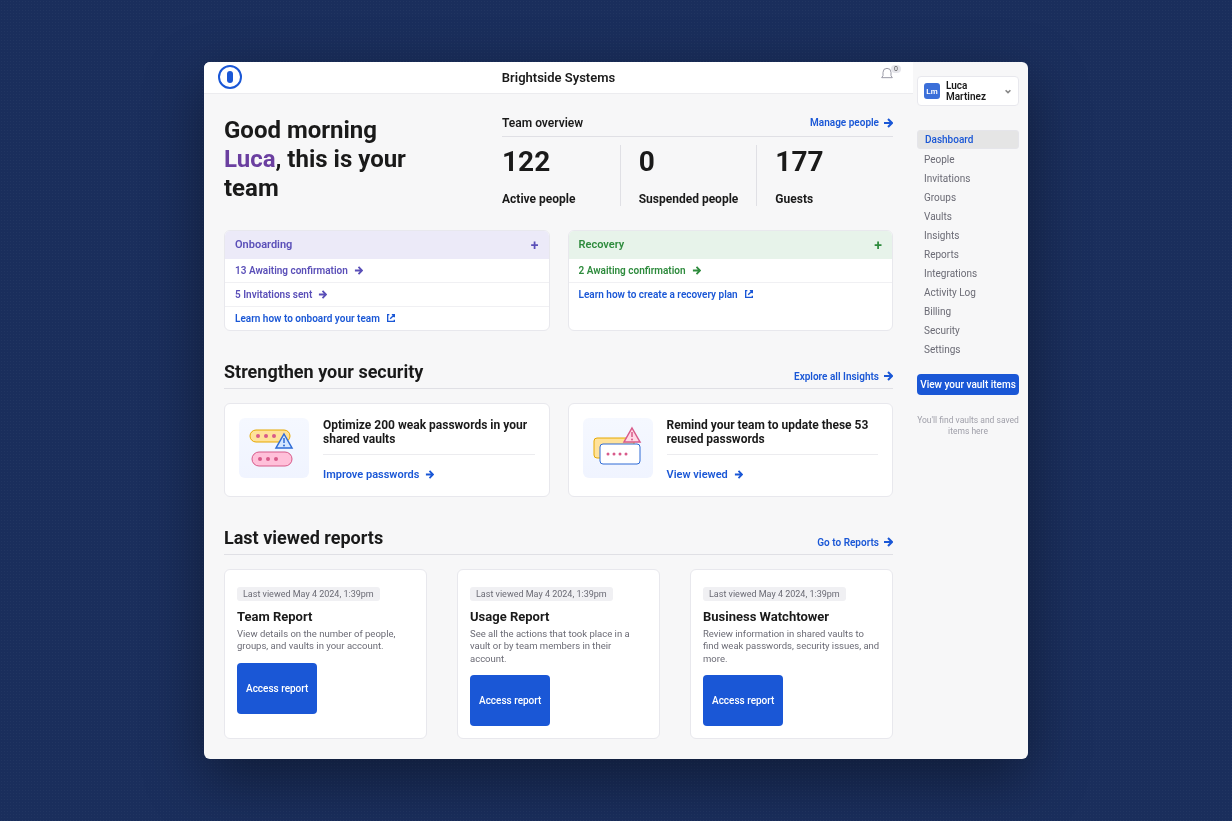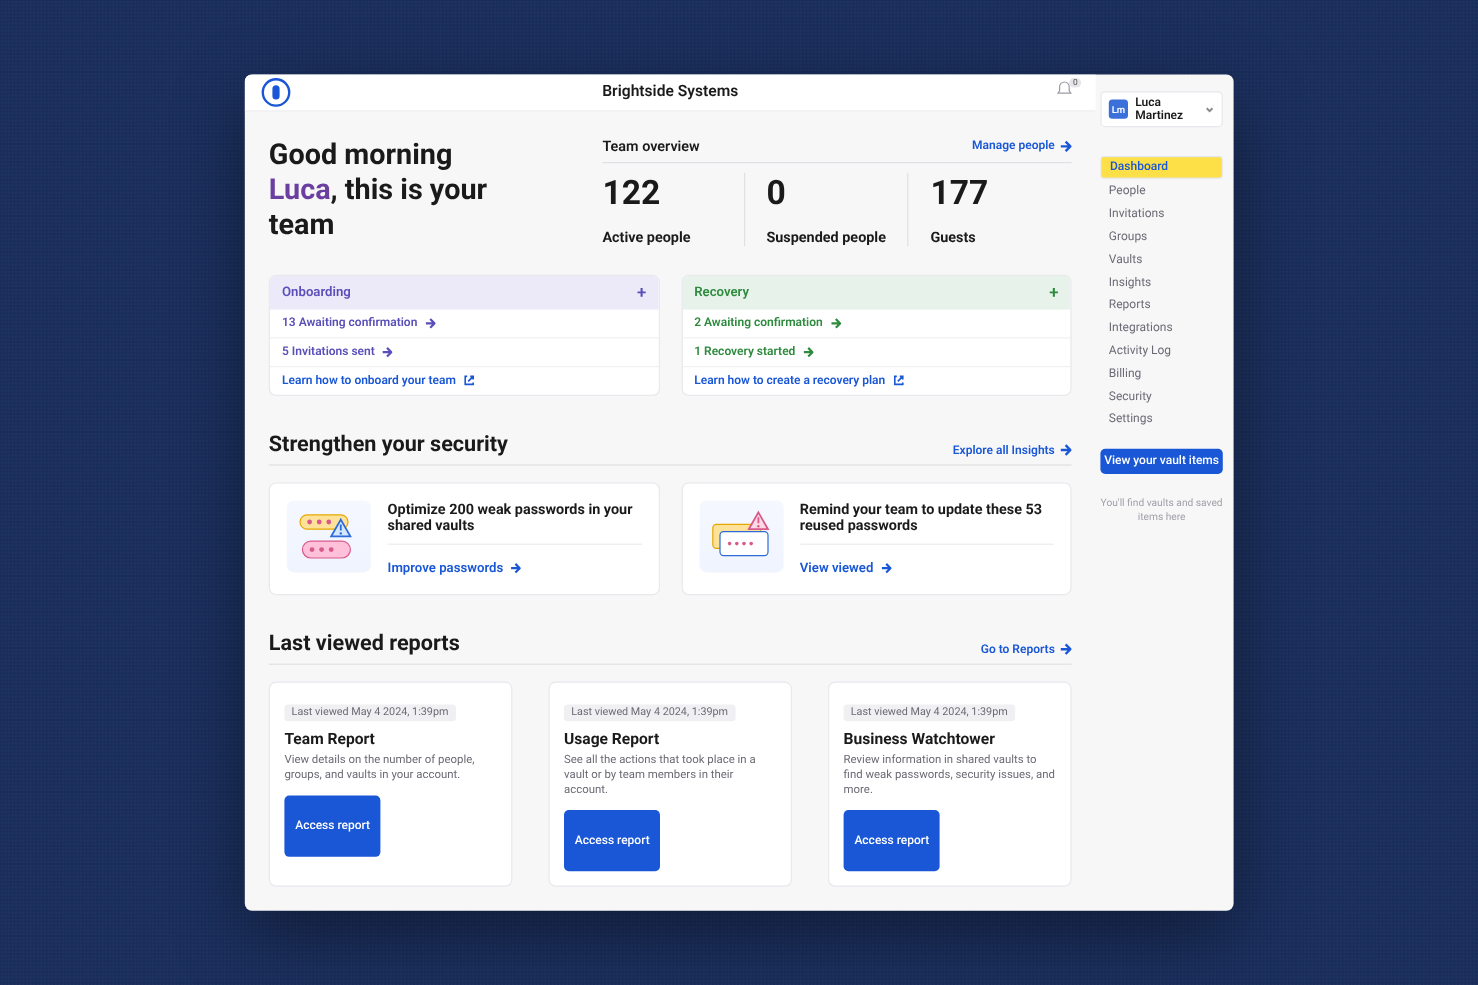--- a/index.html
+++ b/index.html
@@ -100,21 +100,21 @@
   .rep-card p { font-size:9.5px; color:#6b6b75; margin-top:4px; line-height:1.3;}
   .btn-blue { display:inline-block; background:#1a57d6; color:#fff; font-size:10px; font-weight:500; padding:20px 9px; border-radius:4px; margin-top:10px; cursor:pointer;}
 
   
   .user-chip { display:flex; align-items:center; gap:6px; background:#fff; border:1px solid #e8e8ed; border-radius:4px; padding:3px 6px; cursor:pointer;}
   .avatar { width:16px; height:16px; background:#3b6fd9; color:#fff; font-size:8px; font-weight:600; display:flex; align-items:center; justify-content:center; border-radius:3px;}
   .user-chip .uname { font-size:10px; font-weight:600; color:#1a1a1a; flex:1;}
   .chev { width:8px;height:8px; stroke:#888; fill:none; stroke-width:2;}
   .nav { margin-top:24px; display:flex; flex-direction:column; gap:2px;}
   .nav-item { font-size:10px; color:#6b6b75; padding:3px 7px; border-radius:3px; cursor:pointer;}
-  .nav-item.active { background:#fde047; border:1px solid #e5e5ea; color:#1a57d6; font-weight:500;}
+  .nav-item.active { background:#e5e5e5; border:1px solid #e5e5ea; color:#1a57d6; font-weight:500;}
   .vault-btn { margin-top:16px; background:#1a57d6; color:#fff; font-size:10px; font-weight:500; padding:5px 0; text-align:center; border-radius:4px; cursor:pointer;}
   .vault-hint { font-size:8.5px; color:#a0a0aa; text-align:center; margin-top:20px; line-height:1.3;}
 </style>
 </head>
 <body>
 
 <div class="app-window">
   <div class="main-col">
 
     <div class="header">
@@ -190,26 +190,20 @@
               </svg>
           </div>
         </div>
         <div class="task-card green">
           <div class="hd">
             <span>Recovery</span>
             <span class="plus">+</span>
           </div>
           <div class="task-item">
             <span>2 Awaiting confirmation</span>
-            <svg class="arrow-sm" viewBox="0 0 10 10">
-                <path d="M1 5h7M5 1l4 4-4 4"></path>
-              </svg>
-          </div>
-          <div class="task-item">
-            <span>1 Recovery started</span>
             <svg class="arrow-sm" viewBox="0 0 10 10">
                 <path d="M1 5h7M5 1l4 4-4 4"></path>
               </svg>
           </div>
           <div class="task-footer">
             <span>Learn how to create a recovery plan</span>
             <svg class="extlink" viewBox="0 0 12 12">
                 <path d="M4 2H2v8h8V8M7 2h3v3M10 2L5 7"></path>
               </svg>
           </div>

